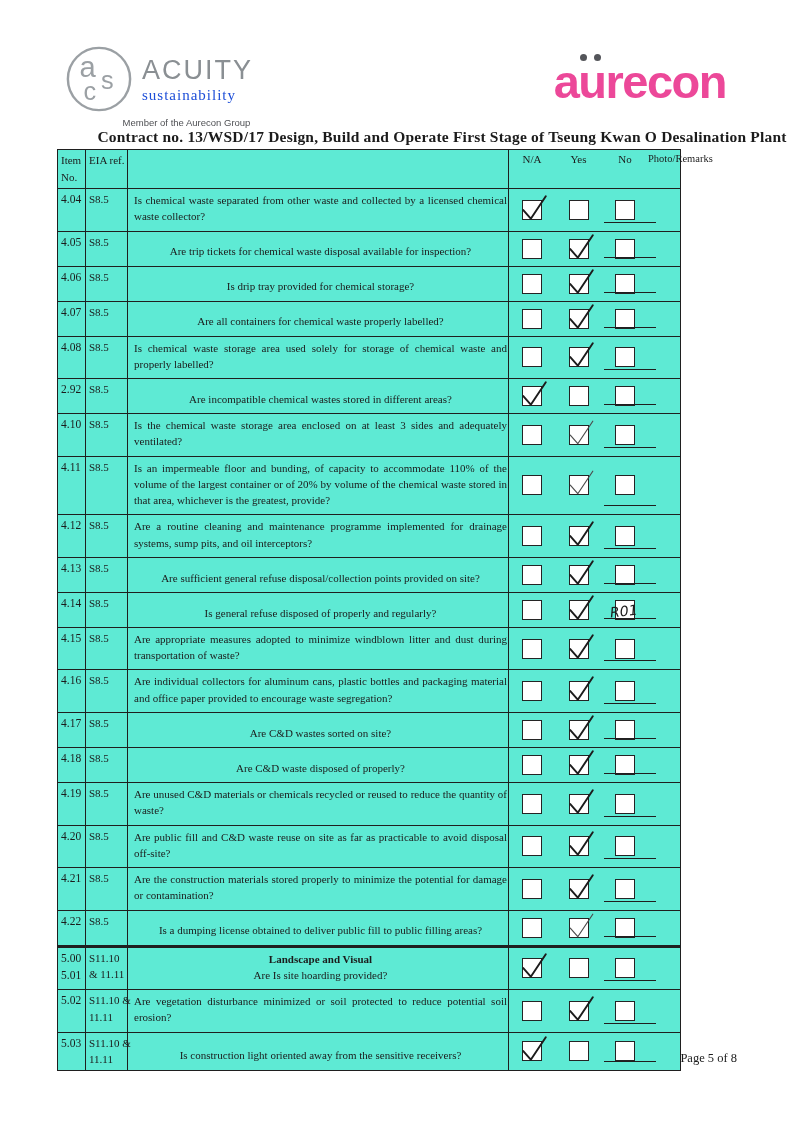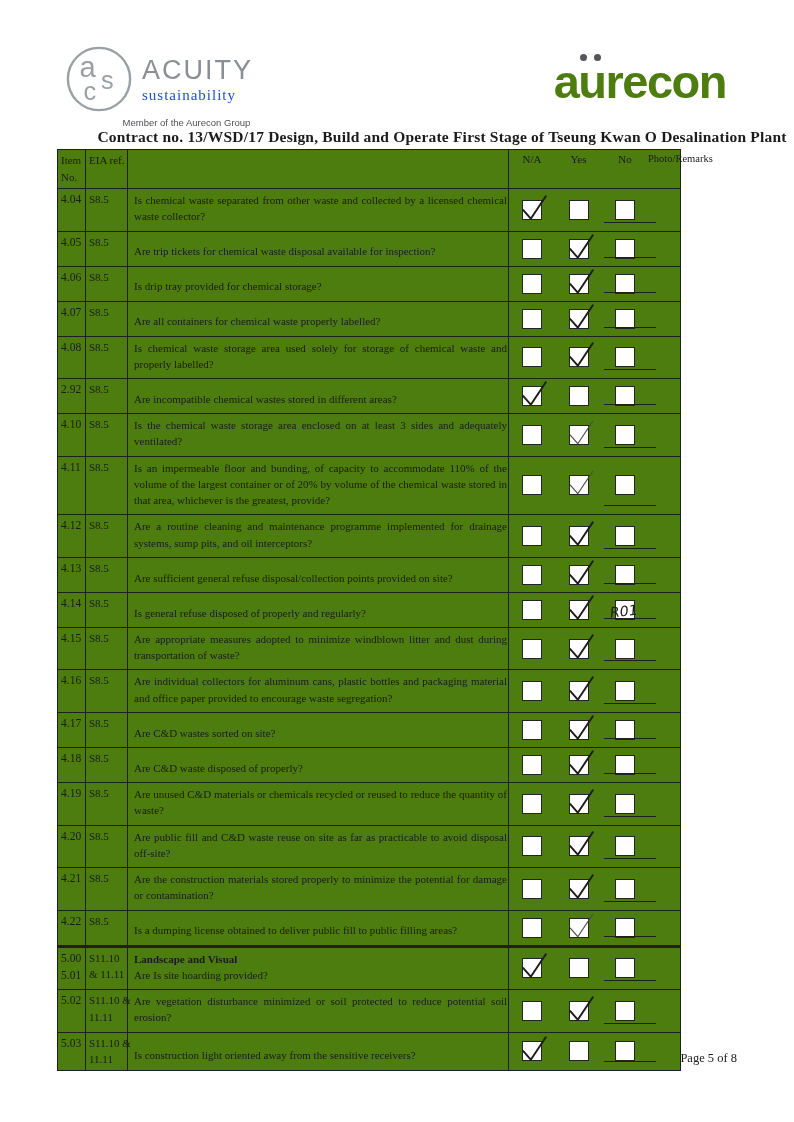--- a/index.html
+++ b/index.html
@@ -16,34 +16,34 @@
   .acuity { position:absolute; left:64px; top:4px; }
   .acuity-row { display:flex; align-items:center; gap:8px; }
   .acuity-mark { width:70px; height:70px; flex:0 0 auto; }
   .acuity-name { font-family:"Liberation Sans", sans-serif; font-size:27px; letter-spacing:2px; color:#8a8f93; }
   .acuity-sub  { font-family:Liberation Serif, serif; font-size:15px; letter-spacing:1px; color:#1d4ed8; margin-top:1px; }
   .acuity-member { font-family:"Liberation Sans", sans-serif; font-size:9.5px; color:#4f5054; margin-top:3px; margin-left:56px;text-align:center; }
 
   .aurecon { position:absolute; right:68px; top:18px; }
   .aurecon-word {
     font-family:"Liberation Sans", sans-serif; font-weight:bold; font-size:47px;
-    color:#4d7c0f; letter-spacing:-1.5px; line-height:1; position:relative;
+    color:#ec4899; letter-spacing:-1.5px; line-height:1; position:relative;
   }
   .aurecon-dot { position:absolute; width:7px; height:7px; border-radius:50%; background:#54555a; top:-4px; }
   .aurecon-dot.d1 { left:26px; }
   .aurecon-dot.d2 { left:40px; }
 
   
   .title {
     position:absolute; top:128px; left:0; width:100%;
     text-align:center; font-size:15.5px; font-weight:bold; letter-spacing:0.2px;margin-left:45px;
   }
 
   
-  .checklist { position:absolute; top:149px; left:57px; width:624px; border:1.8px solid #1f1f1f; background:#4d7c0f; }
+  .checklist { position:absolute; top:149px; left:57px; width:624px; border:1.8px solid #1f1f1f; background:#5eead4; }
   .thead, .row { display:grid; grid-template-columns:28px 42px 381px 1fr; }
   .thead { height:39px; border-bottom:1.6px solid #1f1f1f; }
   .cell { border-right:1.6px solid #1f1f1f; }
   .cell.ans, .cell.h-ans { border-right:none; }
 
   .h { font-size:11px; padding:2px 2px 0 3px; line-height:1.55; }
   .h-item { white-space:pre-line; }
   .h-ans { display:grid; grid-template-columns:46px 47px 46px 1fr; padding:0; align-items:start; }
   .h-ans .hl { text-align:center; padding-top:3px; font-size:11px; }
   .h-ans .hl.photo { font-size:10.5px; }
@@ -53,21 +53,21 @@
   .row.thick-top { border-top:2px solid #1f1f1f; }
 
   .item, .eia {
     font-size:11.5px; padding:2px 1px 2px 3px; white-space:pre-line; line-height:1.5;
   }
   .eia { font-size:11px; overflow:visible; }
 
   .q {
     font-size:11px; line-height:1.48; text-align:justify;
     padding:3px 1px 6px 6px;
-    display:flex; flex-direction:column; justify-content:flex-end;
+    display:flex; flex-direction:column; justify-content:flex-end;align-items:center;
   }
   .section-title { font-weight:bold; text-align:left; }
 
   .ans { display:grid; grid-template-columns:46px 47px 46px 1fr; align-items:center; }
   .slot { display:flex; justify-content:center; }
   .checkbox { width:20px; height:20px; border:1.7px solid #242424; position:relative; overflow:visible; background:#fff; }
   .tick { position:absolute; left:-4px; top:-8px; width:30px; height:30px; overflow:visible; }
   .tick path { fill:none; stroke:#1c1c1c; stroke-width:1.8; stroke-linecap:round; stroke-linejoin:round; }
   .tick.light path { stroke:#4c4c4c; stroke-width:1.1; }
 

